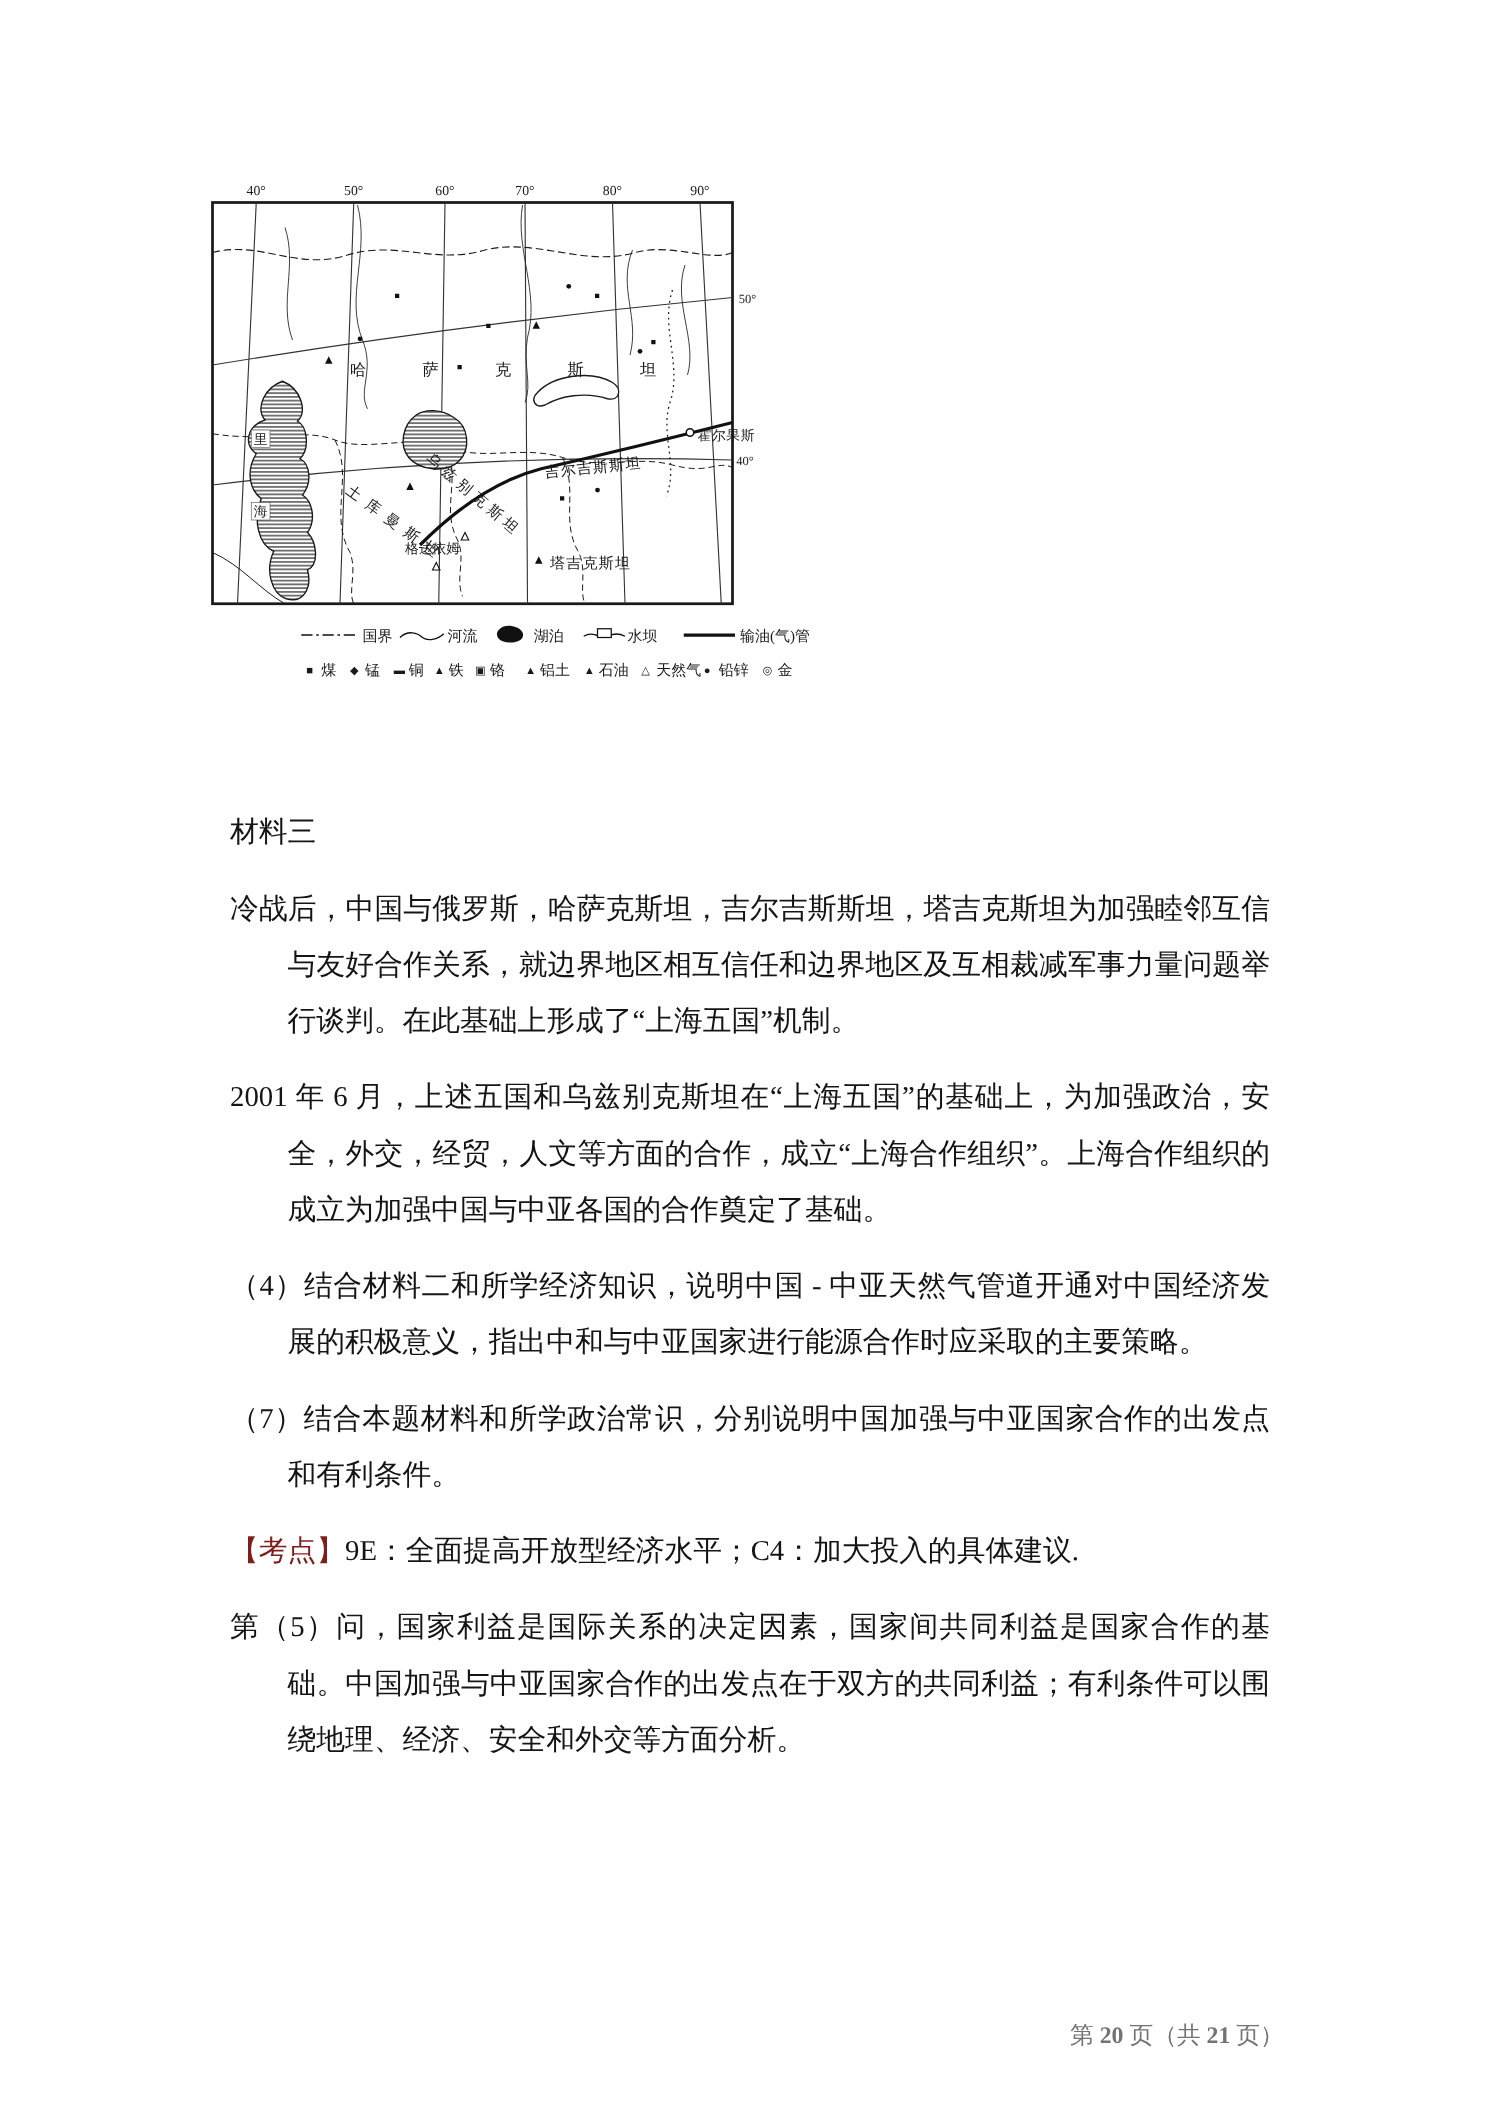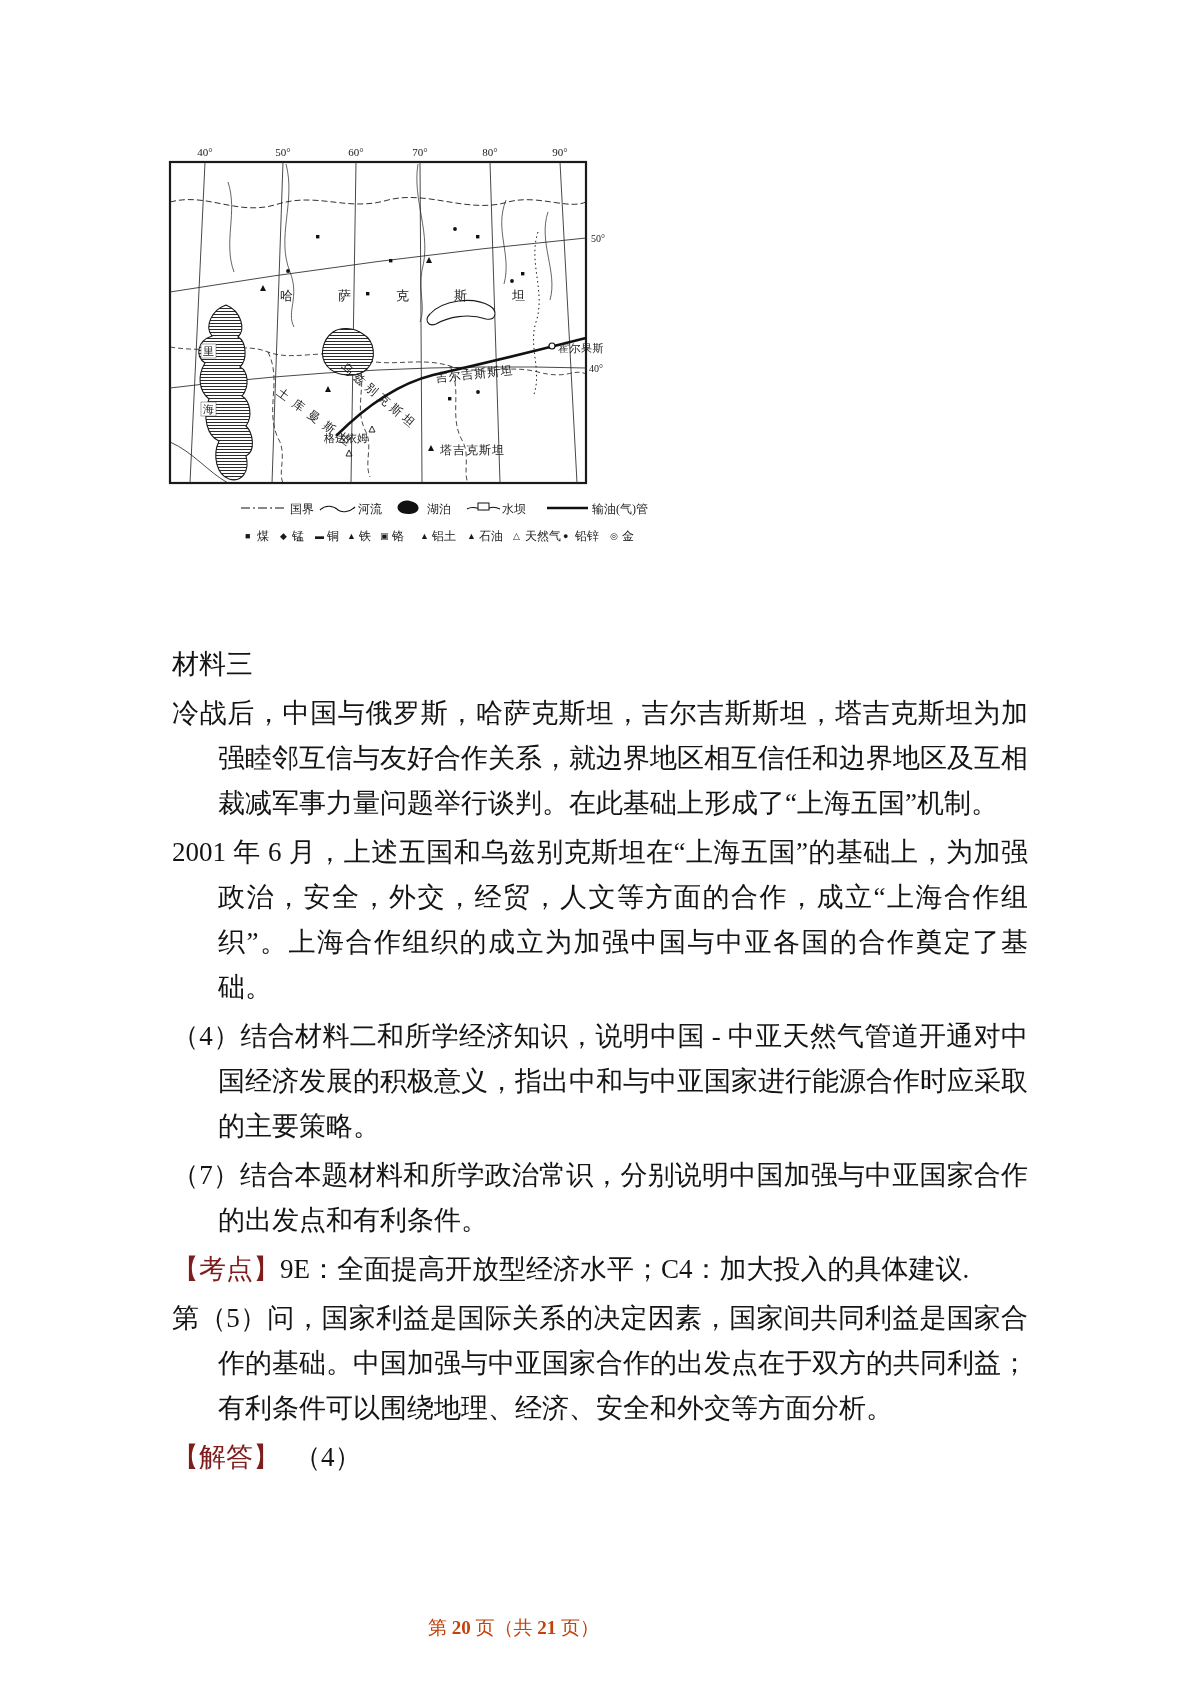--- a/index.html
+++ b/index.html
@@ -4,27 +4,27 @@
 <style>
   html,body{margin:0;padding:0;}
   body{
     width:1200px;height:1698px;background:#ffffff;position:relative;
     font-family:"Liberation Serif","DejaVu Serif",serif;color:#141414;
     overflow:hidden;
   }
   .page{position:absolute;left:168px;top:142px;width:864px;}
   .map-figure{width:500px;margin:0 0 76px 0;}
   svg text{font-family:"Liberation Serif","DejaVu Serif",serif;fill:#1a1a1a;}
-  p{margin:4px;font-size:27px;line-height:45px;text-align:justify;}
+  p{margin:16px;font-size:23px;line-height:45px;text-align:justify;}
   .hang{padding-left:46px;text-indent:-46px;}
   .blue{color:#7f1d1d;}
   .sp{display:inline-block;width:14px;}
   .footer{
-    position:absolute;top:1615px;left:0;width:1027px;text-align:center;
-    font-size:19px;color:#c2410c;
+    position:absolute;top:1615px;left:0;width:1027px;text-align:right;
+    font-size:19px;color:#737373;
   }
   .footer b{font-weight:bold;}
 </style>
 </head>
 <body>
 
 <div class="page">
 
   <div class="map-figure">
     <svg width="500" height="420" viewBox="0 0 500 420">
@@ -169,17 +169,16 @@
   <p class="hang">冷战后，中国与俄罗斯，哈萨克斯坦，吉尔吉斯斯坦，塔吉克斯坦为加强睦邻互信与友好合作关系，就边界地区相互信任和边界地区及互相裁减军事力量问题举行谈判。在此基础上形成了“上海五国”机制。</p>
   <p class="hang">2001 年 6 月，上述五国和乌兹别克斯坦在“上海五国”的基础上，为加强政治，安全，外交，经贸，人文等方面的合作，成立“上海合作组织”。上海合作组织的成立为加强中国与中亚各国的合作奠定了基础。</p>
   <p class="hang">（4）结合材料二和所学经济知识，说明中国 - 中亚天然气管道开通对中国经济发展的积极意义，指出中和与中亚国家进行能源合作时应采取的主要策略。</p>
   <p class="hang">（7）结合本题材料和所学政治常识，分别说明中国加强与中亚国家合作的出发点和有利条件。</p>
 
   <p class="hang"><span class="blue">【考点】</span><span>9E：全面提高开放型经济水平；C4：加大投入的具体建议.</span></p>
 
 
   <p class="hang">第（5）问，国家利益是国际关系的决定因素，国家间共同利益是国家合作的基础。中国加强与中亚国家合作的出发点在于双方的共同利益；有利条件可以围绕地理、经济、安全和外交等方面分析。</p>
 
-  <p class="hang"><span class="blue">【解答】</span><span class="sp"></span><span>（4）</span></p>
 
 </div>
 
 <div class="footer"><span>第 </span><b>20</b><span> 页（共 </span><b>21</b><span> 页）</span></div>
 
 </body></html>

